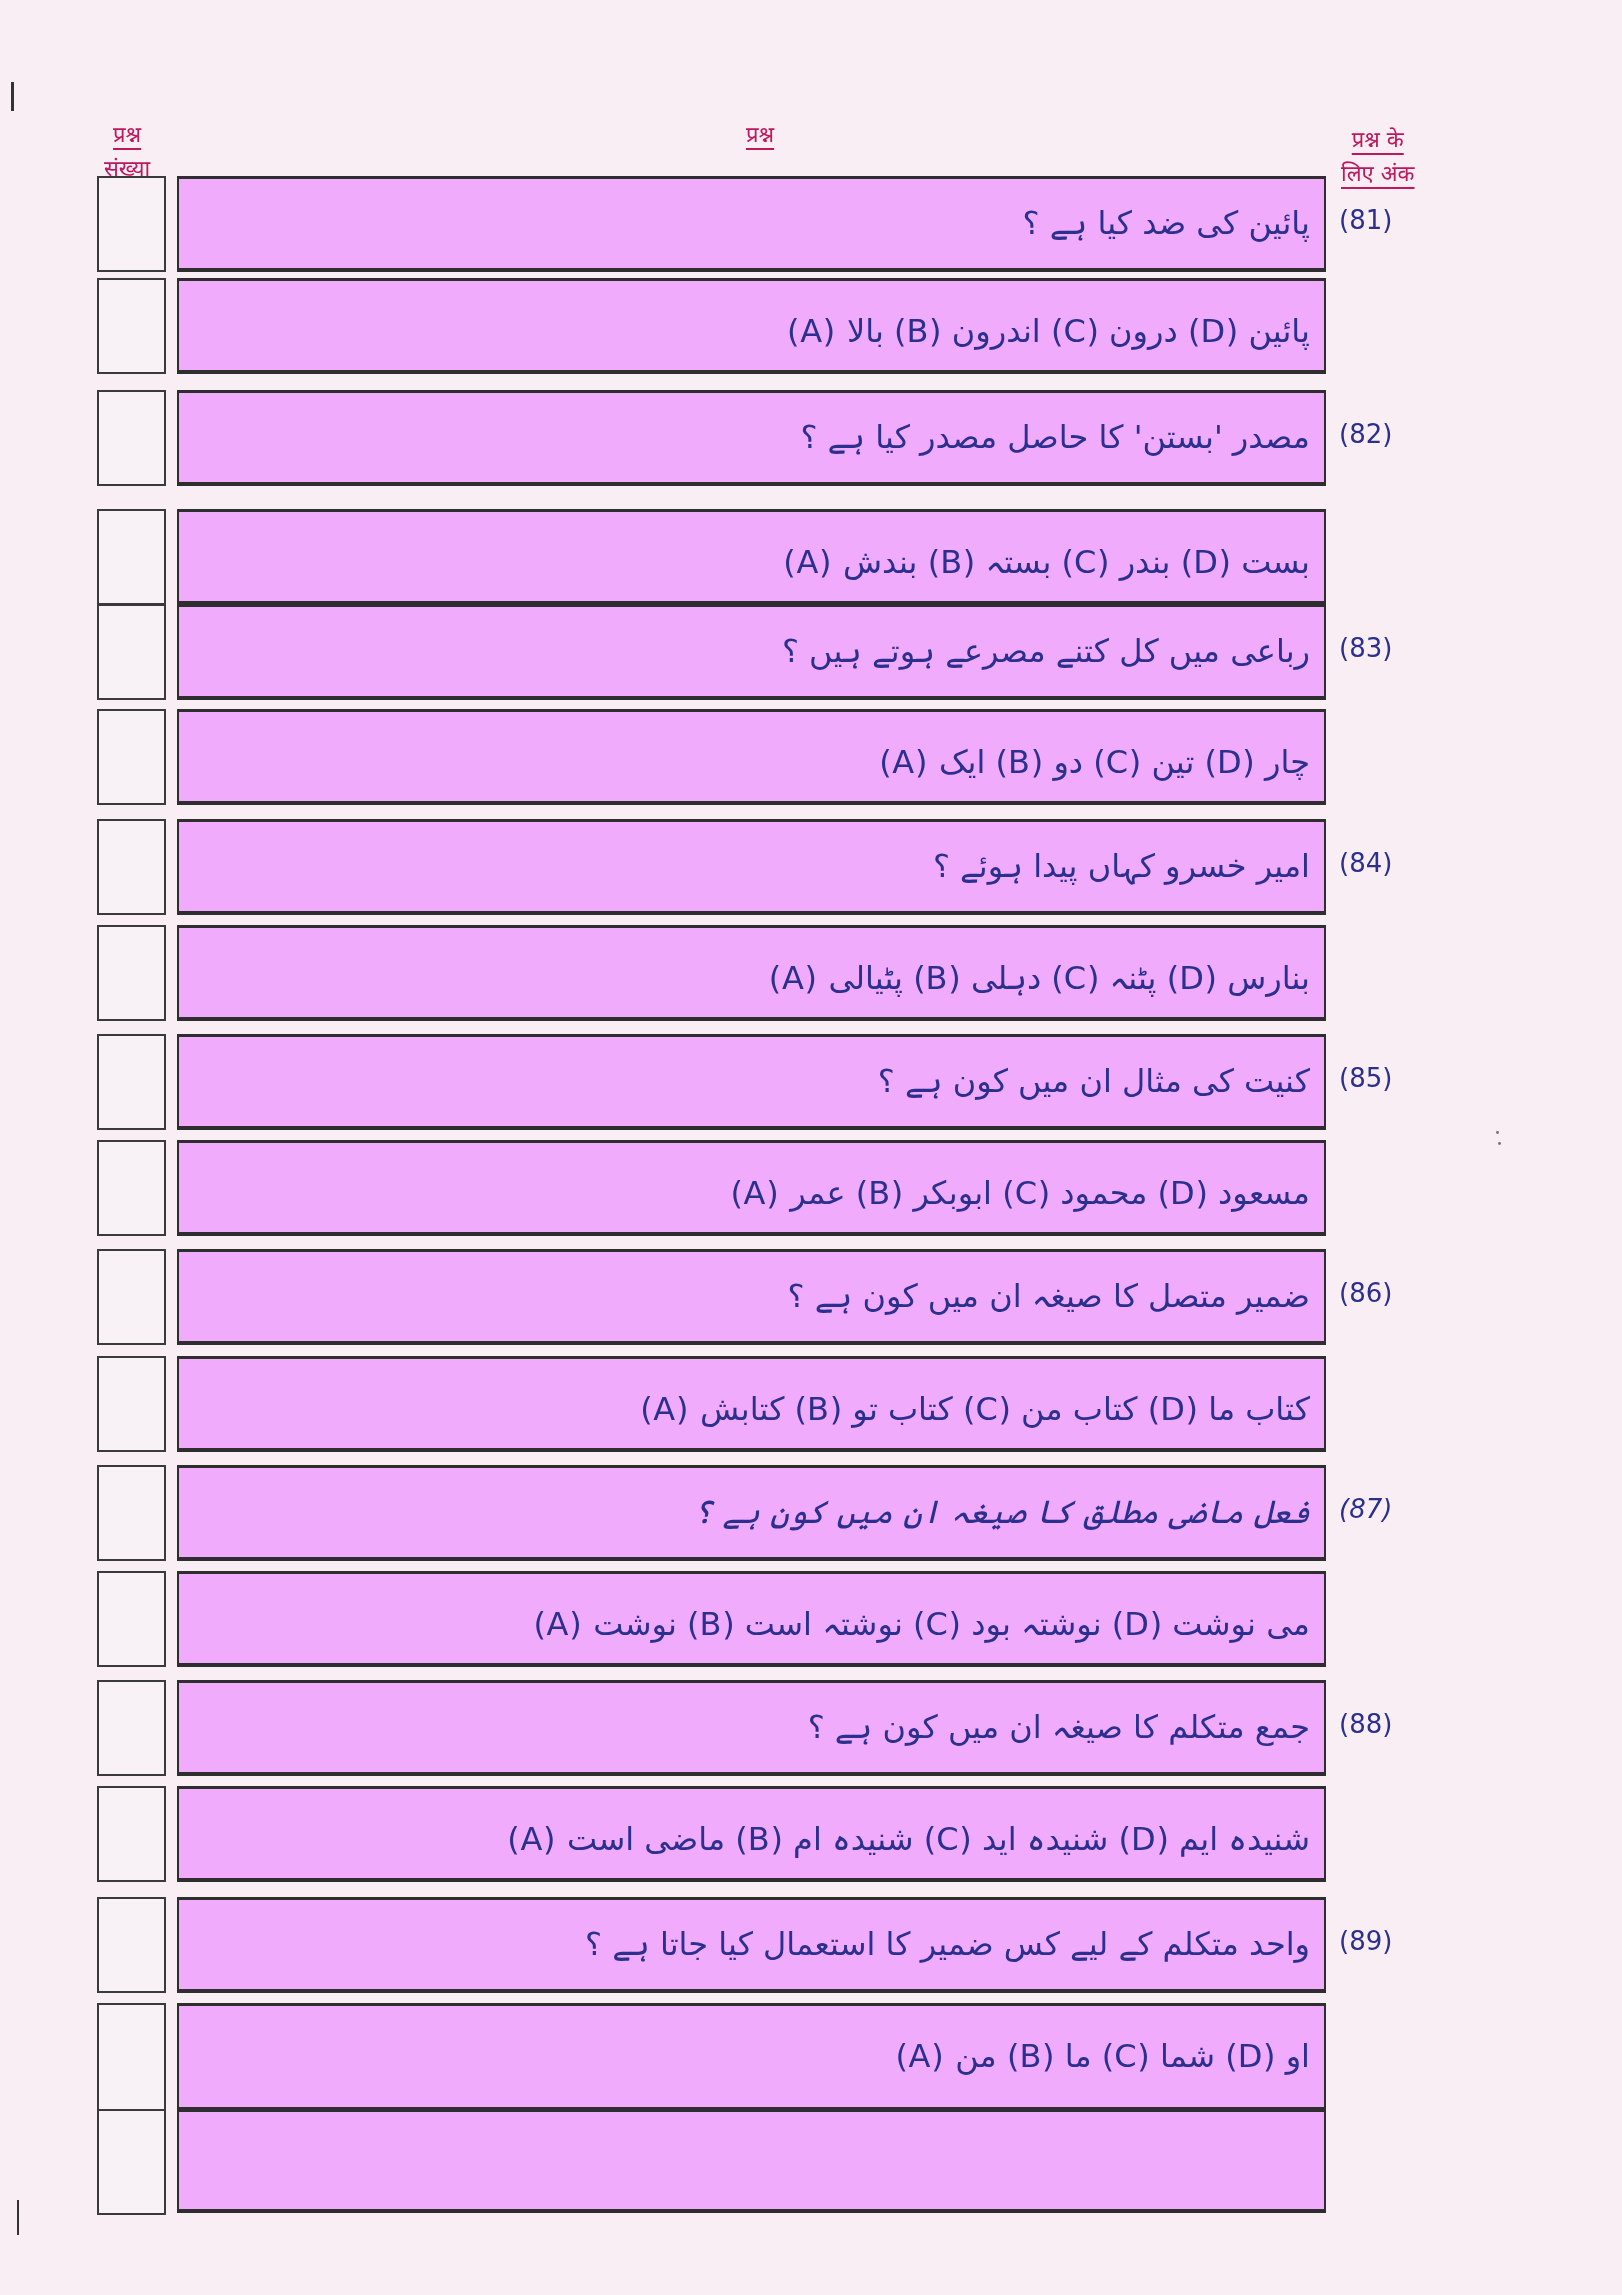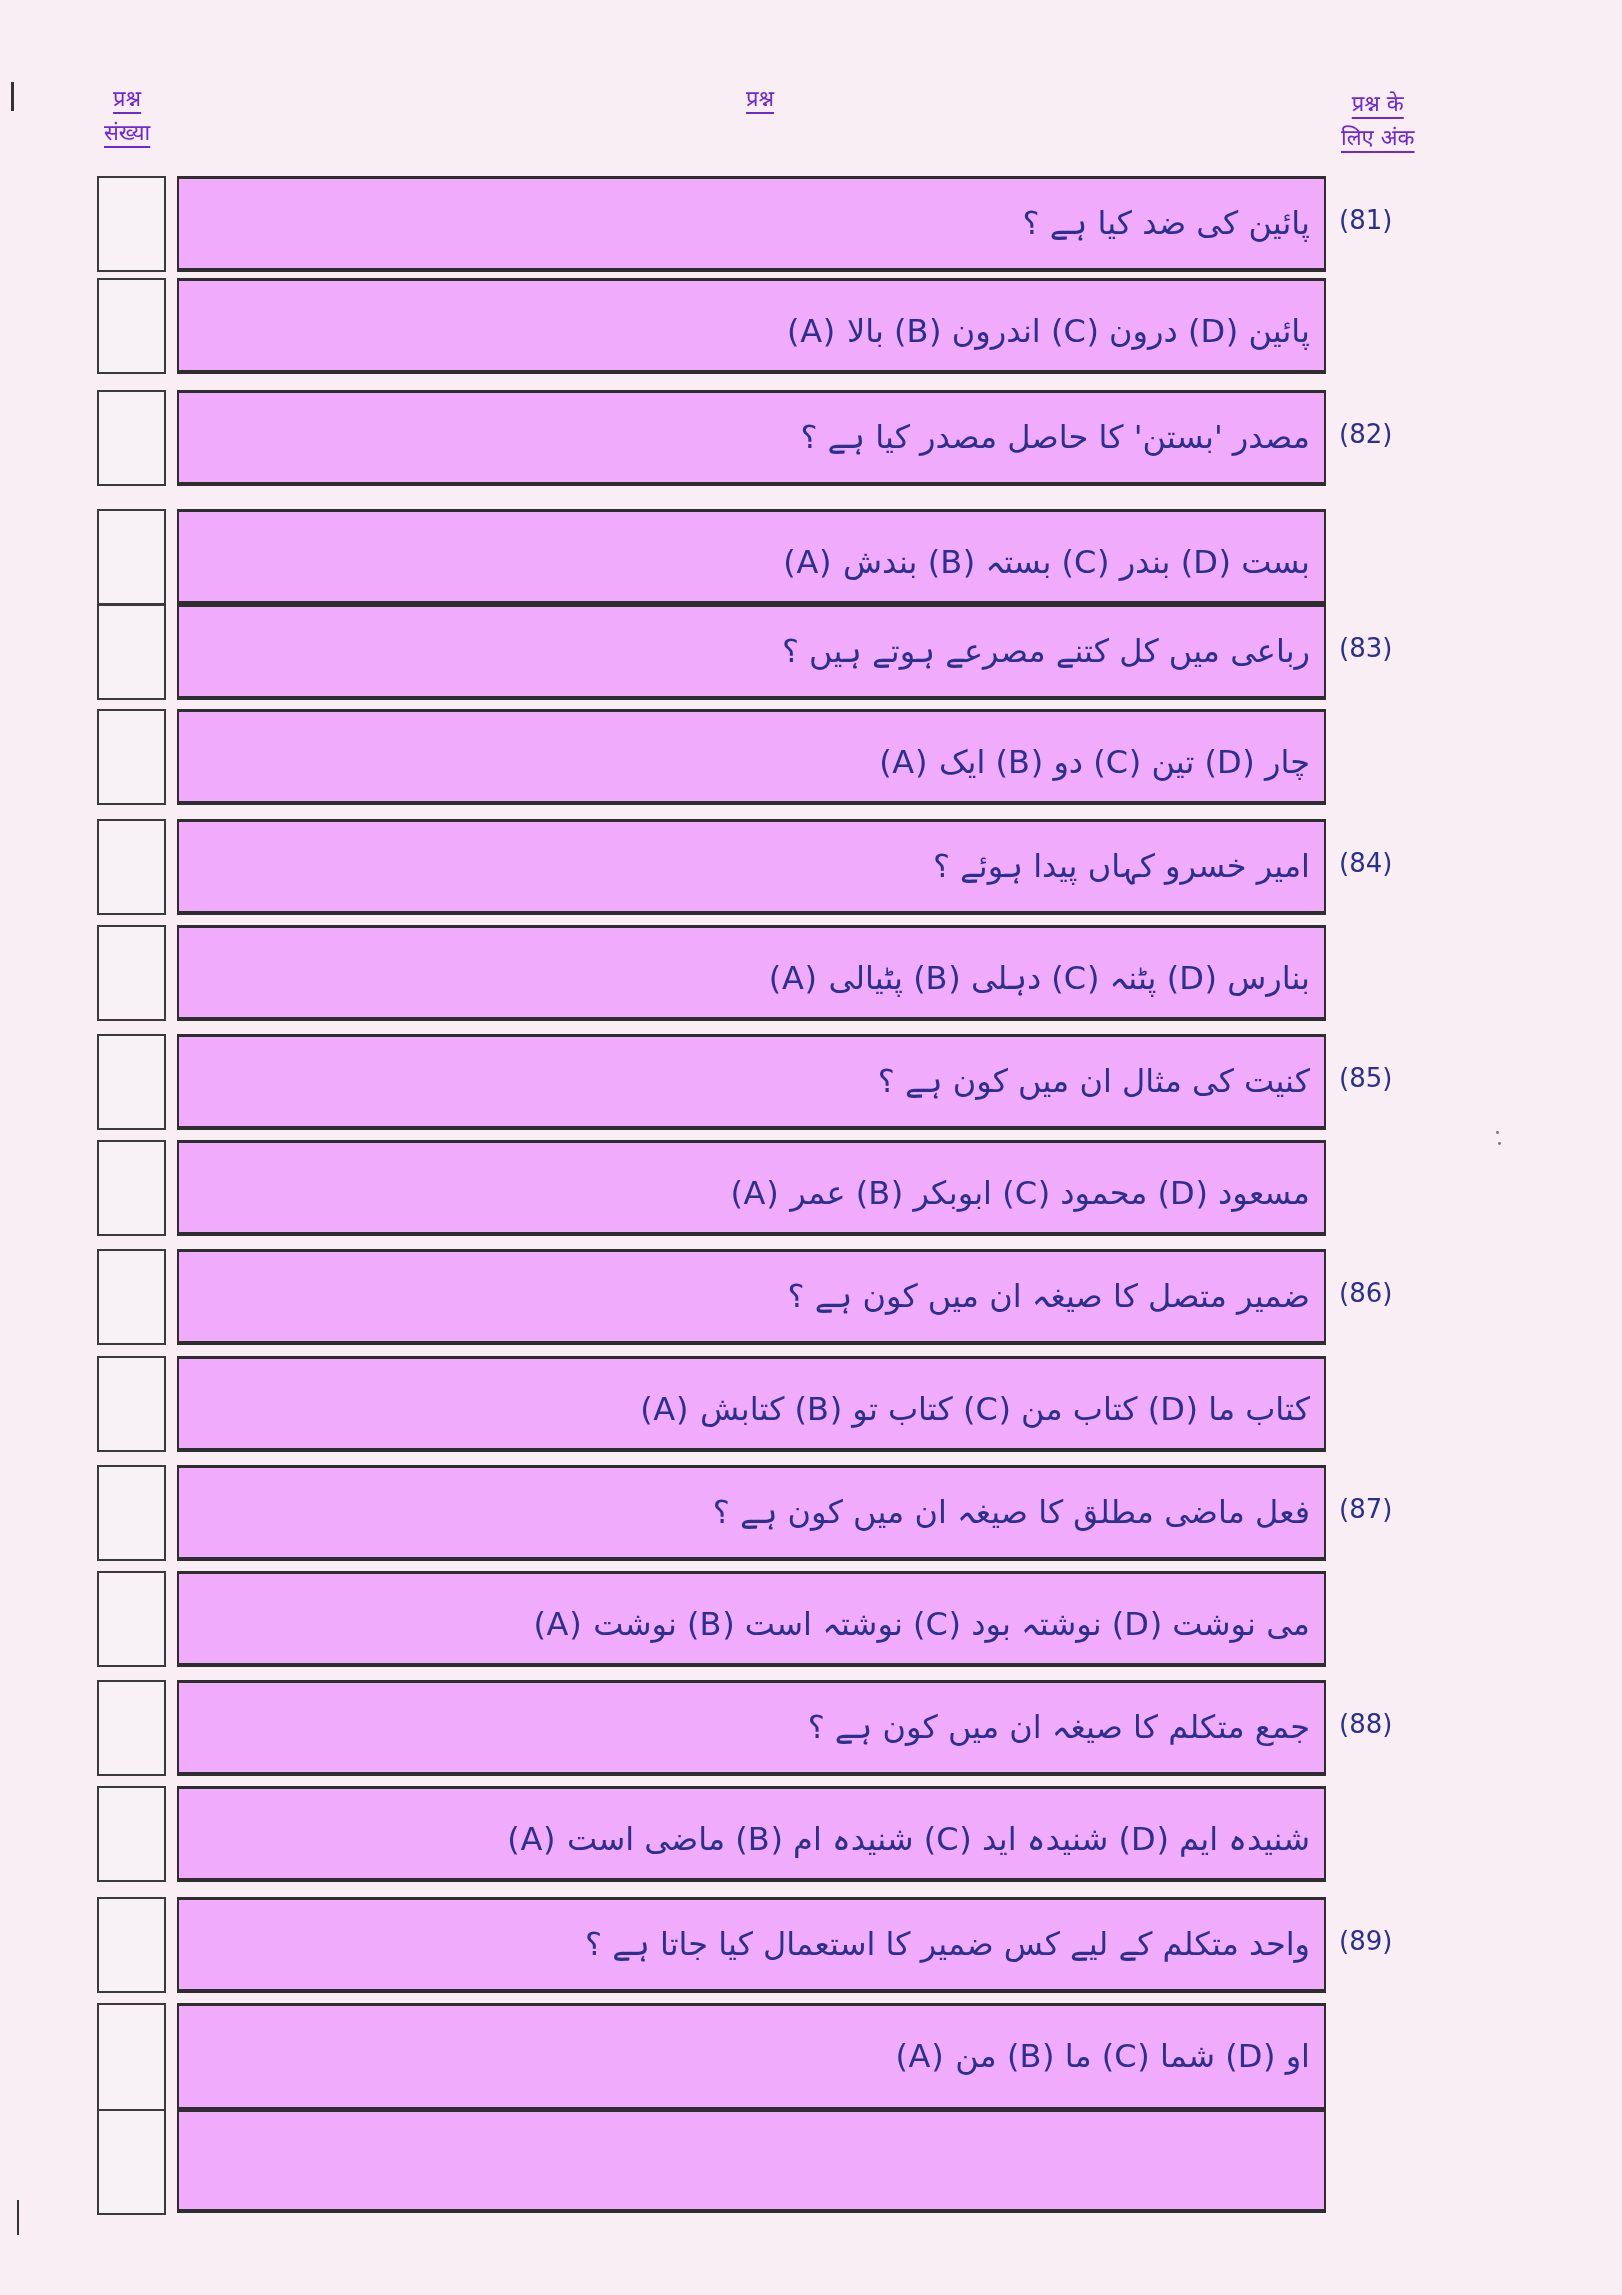--- a/index.html
+++ b/index.html
@@ -5,26 +5,27 @@
     html, body { margin: 0; padding: 0; }
     body {
       width: 1623px; height: 2295px;
       background: #f9eef3;
       position: relative;
       overflow: hidden;
       font-family: "DejaVu Sans", sans-serif;
     }
     .hdr {
       position: absolute;
-      color: #6d28d9;
+      color: #be185d;
       font-size: 22px;
       text-decoration: underline;
       text-decoration-thickness: 2.1px;
       text-underline-offset: 5.6px;
       line-height: 1.55;
+      margin-top: 36px;
     }
     .hdr-left { left: 104px; top: 82px; text-align: center; }
     .hdr-mid { left: 746px; top: 82px; }
     .hdr-right { left: 1341px; top: 87px; text-align: center; }
 
     .margin-mark {
       position: absolute; background: #333;
       width: 2.8px;
     }
 
@@ -170,21 +171,21 @@
   </div>
   <div class="qnum">(86)</div>
 </div>
 <div class="row" style="top:1356px;">
   <div class="num-cell"></div>
   <div class="main-cell">
     <div class="text opt">(A) کتابش  (B) کتاب تو  (C) کتاب من  (D) کتاب ما</div>
   </div>
 </div>
 
-<div class="row" style="top:1465px;">
+<div class="row" style="top:1465px;font-style:italic;">
   <div class="num-cell"></div>
   <div class="main-cell">
     <div class="text">فعل ماضی مطلق کا صیغہ ان میں کون ہے ؟</div>
   </div>
   <div class="qnum">(87)</div>
 </div>
 <div class="row" style="top:1571px;">
   <div class="num-cell"></div>
   <div class="main-cell">
     <div class="text opt">(A) نوشت  (B) نوشتہ است  (C) نوشتہ بود  (D) می نوشت</div>

